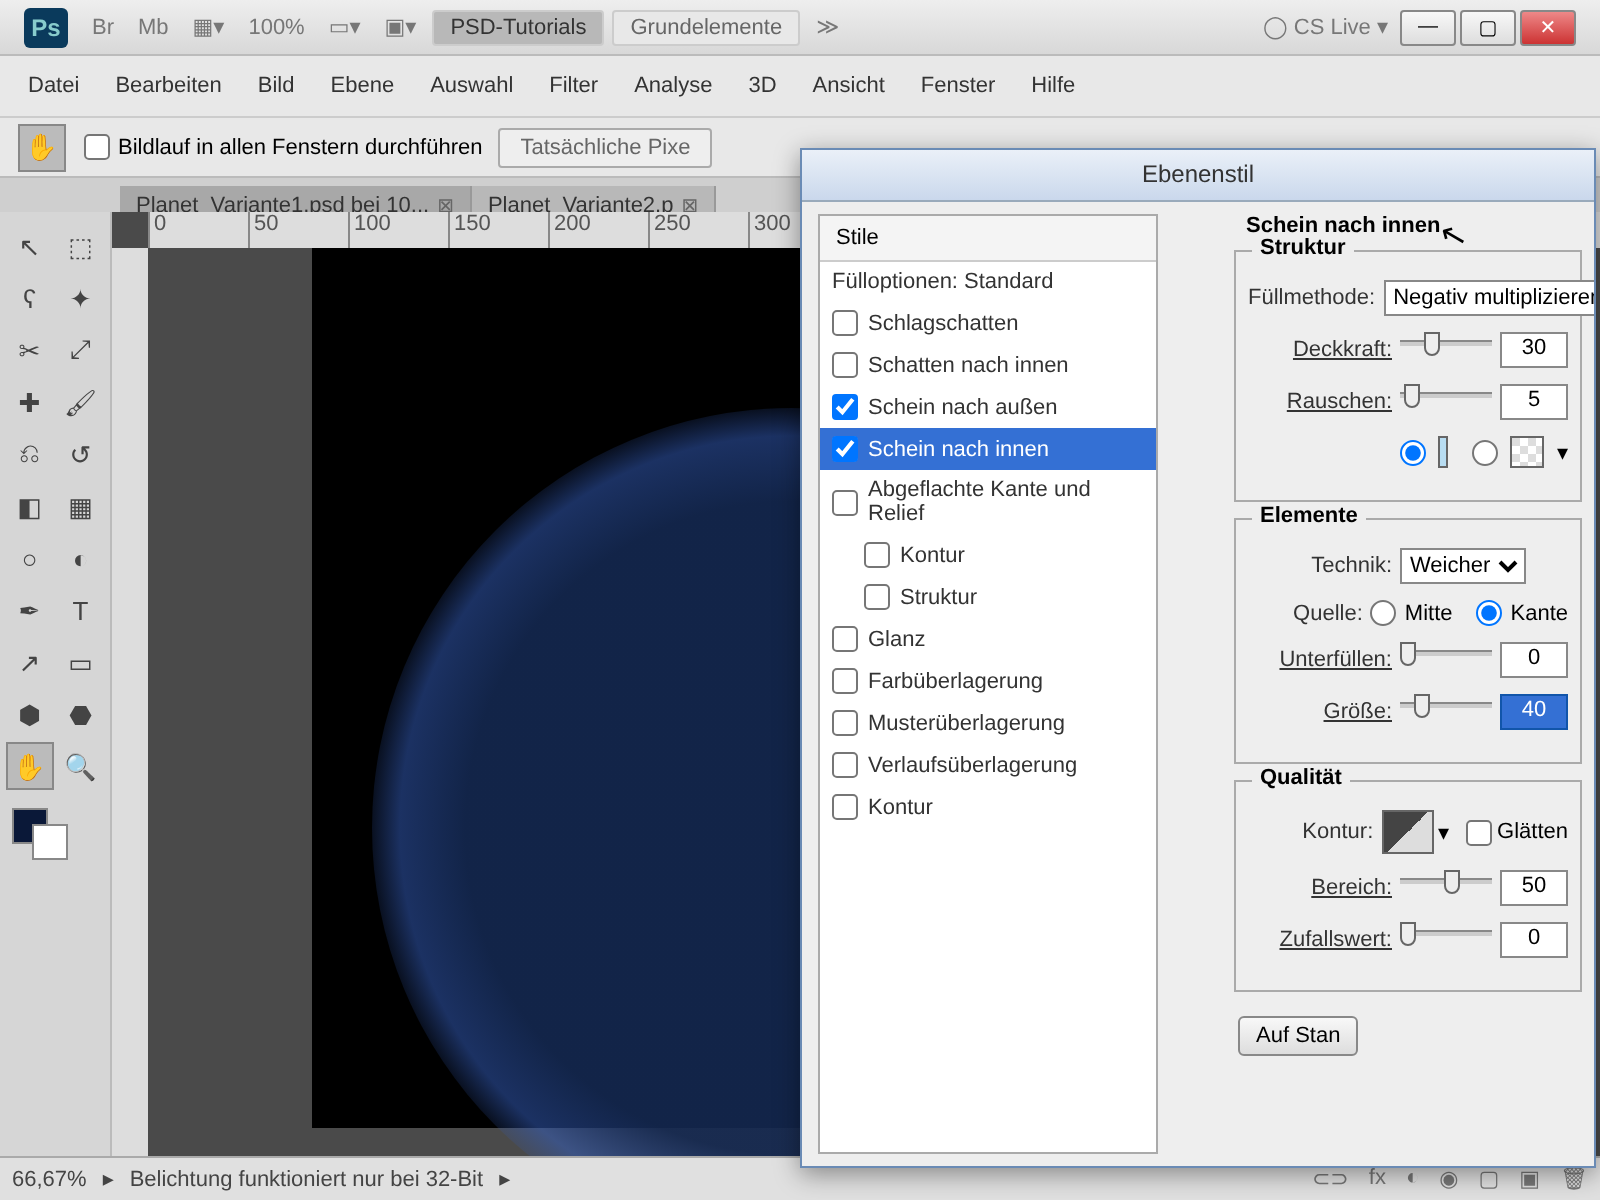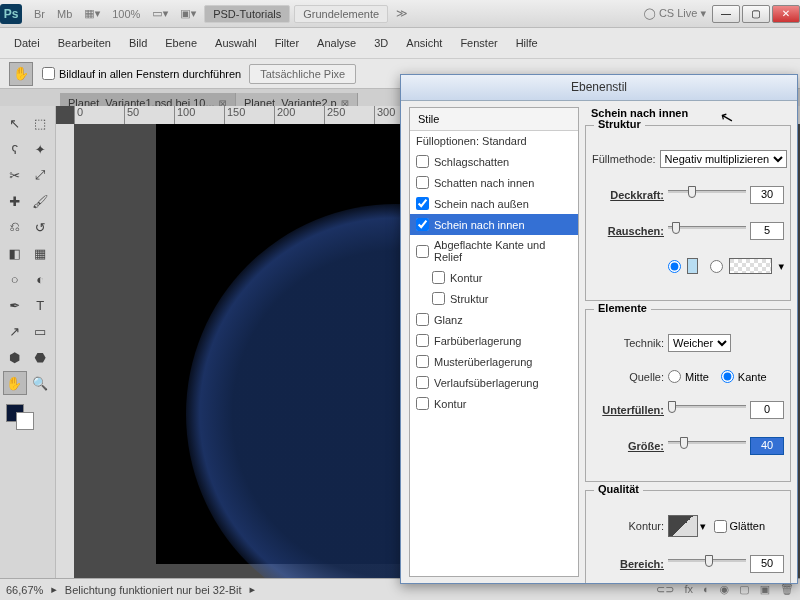--- a/index.html
+++ b/index.html
@@ -1,18 +1,18 @@
 <!DOCTYPE html>
 <html><head>
 <meta charset="utf-8">
 <style>
 * { box-sizing: border-box; margin: 0; padding: 0; font-family: "Segoe UI", Tahoma, sans-serif; font-size: 11px; }
 body { background: #d6d6d6; width: 800px; height: 600px; overflow: hidden; position: relative; }
 
-.titlebar { height: 28px; background: linear-gradient(#eee,#d8d8d8); display: flex; align-items: center; padding: 0 0; border-bottom: 1px solid #bbb; }
+.titlebar { height: 28px; background: linear-gradient(#eee,#d8d8d8); display: flex; align-items: center; padding: 0 12px; border-bottom: 1px solid #bbb; }
 .ps-badge { width: 22px; height: 20px; background: #0a3a5c; color: #8cc; display: flex; align-items: center; justify-content: center; font-weight: bold; border-radius: 3px; margin-right: 6px; font-size: 12px;}
 .tb-item { padding: 2px 6px; color: #777; }
 .tb-btn { border: 1px solid #ccc; background: #e8e8e8; padding: 2px 8px; color: #666; border-radius: 2px; margin: 4px 2px; }
 .tb-btn.active { background: #b8b8b8; color: #333; }
 .spacer { flex: 1; }
 .win-btns { display: flex; gap: 2px; }
 .win-btn { width: 28px; height: 18px; border: 1px solid #888; background: linear-gradient(#f8f8f8,#ddd); border-radius: 2px; display:flex;align-items:center;justify-content:center;font-size:10px;}
 .win-btn.close { background: linear-gradient(#e88,#c33); color: white; }
 
 .menubar { height: 24px; background: #e8e8e8; display: flex; align-items: center; padding: 15px 6px; gap: 2px; border-bottom: 1px solid #ccc; }
@@ -42,34 +42,34 @@
 .ruler-v { position: absolute; top: 18px; left: 0; width: 18px; bottom: 0; background: #ddd; }
 .canvas { position: absolute; top: 18px; left: 100px; width: 380px; height: 440px; background: #000; }
 .planet-glow { position: absolute; top: 80px; left: 30px; width: 420px; height: 420px; border-radius: 50%; background: radial-gradient(circle at center, rgba(20,40,80,0.9) 55%, rgba(50,90,180,0.55) 66%, rgba(10,20,40,0) 73%); }
 
 .statusbar { position: absolute; bottom: 0; left: 0; right: 0; height: 22px; background: #e0e0e0; border-top: 1px solid #aaa; display: flex; align-items: center; padding: 0 6px; font-size: 10px; color: #444; gap: 8px;}
 .status-icons { margin-left: auto; display: flex; gap: 10px; color: #777; font-size: 12px;}
 
 
 .dialog { position: absolute; top: 74px; left: 400px; width: 398px; height: 510px; background: #eee; border: 1px solid #6a8bb5; box-shadow: 0 3px 12px rgba(0,0,0,0.4); }
 .dlg-title { height: 26px; background: linear-gradient(#eaf0f8,#cad8ec); color: #333; padding: 5px 10px; font-size: 12px; border-bottom: 1px solid #9ab; text-align: center; }
-.dlg-body { display: flex; height: calc(100% - 26px); }
+.dlg-body { display: flex; height: calc(100% - 26px); gap: 32px; }
 .styles-pane { width: 170px; border: 1px solid #aaa; margin: 6px 4px 6px 8px; background: #fff; display: flex; flex-direction: column;}
 .styles-head { padding: 5px 8px; border-bottom: 1px solid #ccc; background: #f4f4f4; }
 .style-item { padding: 4px 6px; display: flex; align-items: center; gap: 5px; color: #333;}
 .style-item.indent { padding-left: 22px; }
 .style-item.sel { background: #3470d4; color: #fff; }
 .style-item input { margin: 0; }
 .right-pane { flex: 1; padding: 6px 6px 6px 2px; overflow: hidden;}
 .fieldset { border: 1px solid #aaa; padding: 6px 6px 8px 6px; margin-bottom: 8px; position: relative;}
 .fieldset > .legend { position: absolute; top: -8px; left: 8px; background: #eee; padding: 0 4px; font-weight: bold; font-size: 11px;}
 .heading { font-weight: bold; margin-bottom: 6px; padding-left: 6px;}
-.frow { display: flex; align-items: center; margin: 18px 0; font-size: 11px; }
+.frow { display: flex; align-items: center; margin: 8px 0; font-size: 11px; }
 .frow .lbl { width: 72px; text-align: right; margin-right: 4px; color: #333;}
-.frow .lbl.u { text-decoration: underline; font-weight: bold; }
+.frow .lbl.u { text-decoration: underline; }
 .slider { flex: 1; height: 16px; position: relative; margin-right: 4px;}
 .slider::before { content:""; position:absolute; top:3px; left:0; right:0; height:2px; background:#ccc; border-top:1px solid #888;}
 .thumb { position:absolute; top:-1px; width:8px; height:12px; background:#eee; border:1px solid #666; border-radius: 0 0 4px 4px;}
 .numbox { width: 34px; height: 18px; border: 1px solid #888; background: #fff; text-align: center; font-size: 11px; padding:1px;}
 .numbox.hl { background: #3470d4; color:#fff; border-color:#15a;}
 .radio-row { display:flex; align-items:center; gap:4px;}
 .color-sw { width: 22px; height: 16px; border: 1px solid #666; }
 .grad-sw { width: 90px; height: 16px; border: 1px solid #666; background: repeating-conic-gradient(#fff 0 25%, #ddd 0 50%) 0 0/8px 8px;}
 .contour-sw { width: 30px; height: 22px; border: 1px solid #666; background: linear-gradient(135deg,#444 50%,#ddd 50%); }
 .dlg-buttons { display: flex; gap: 6px; padding: 4px 0 0 2px;}

